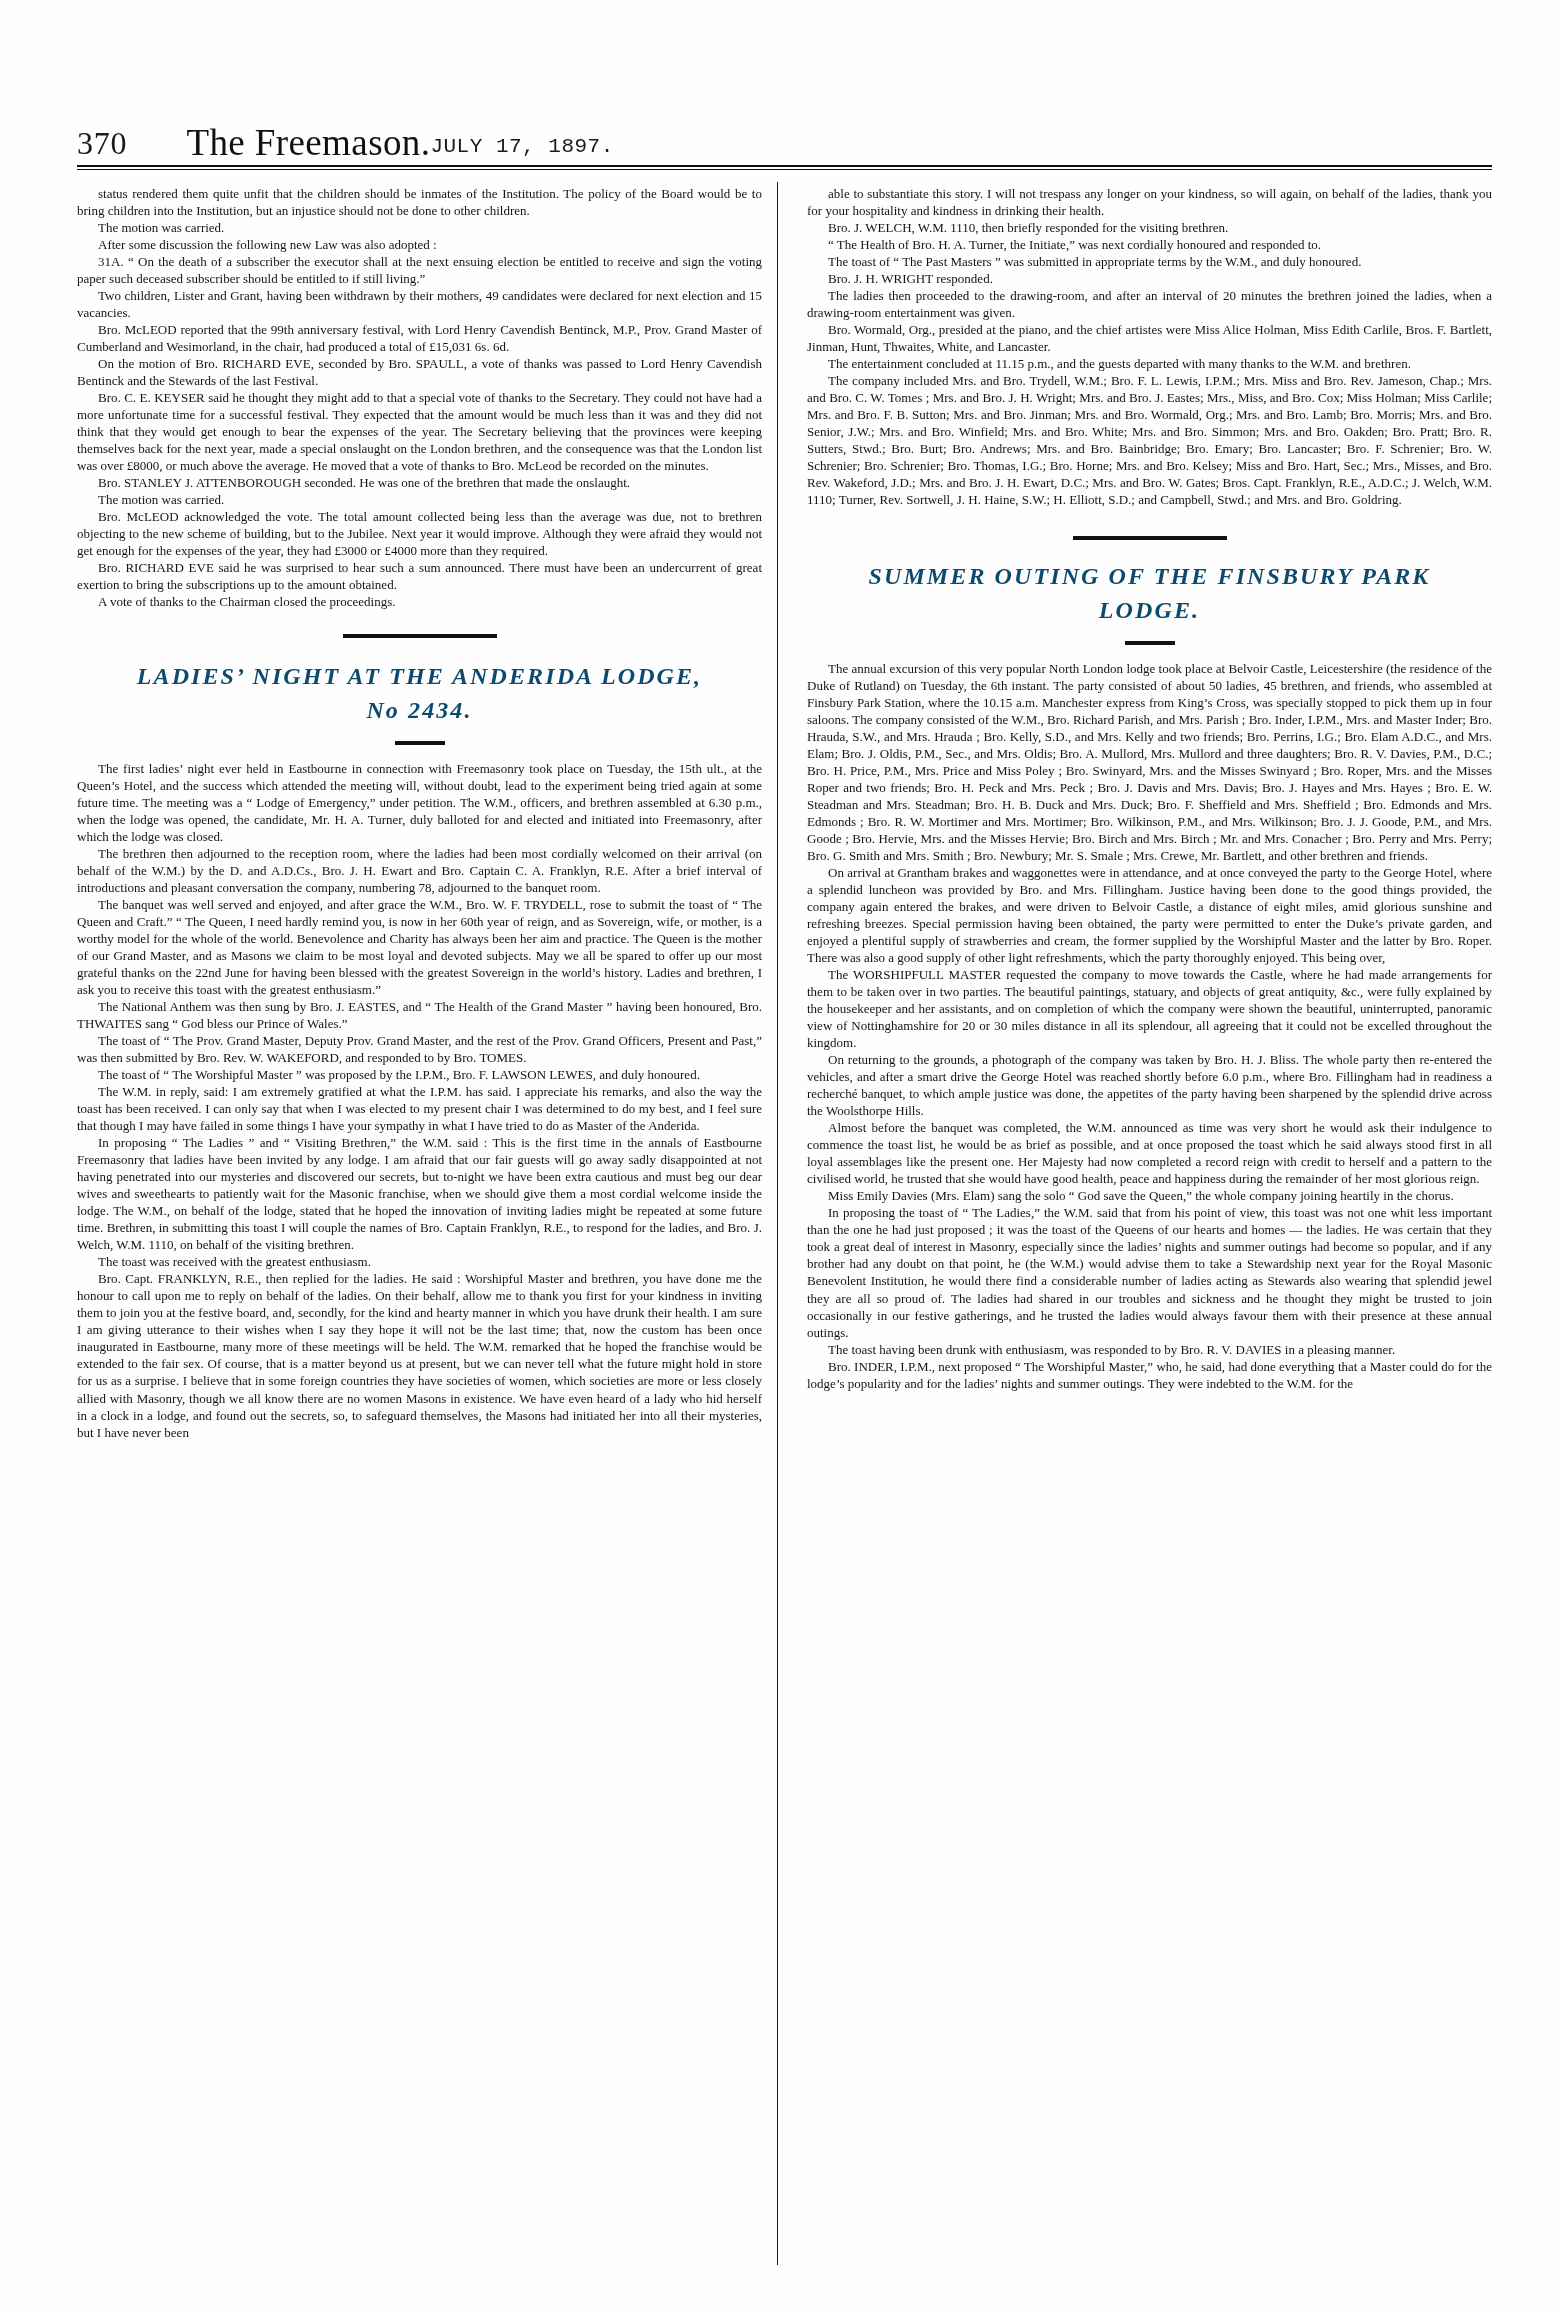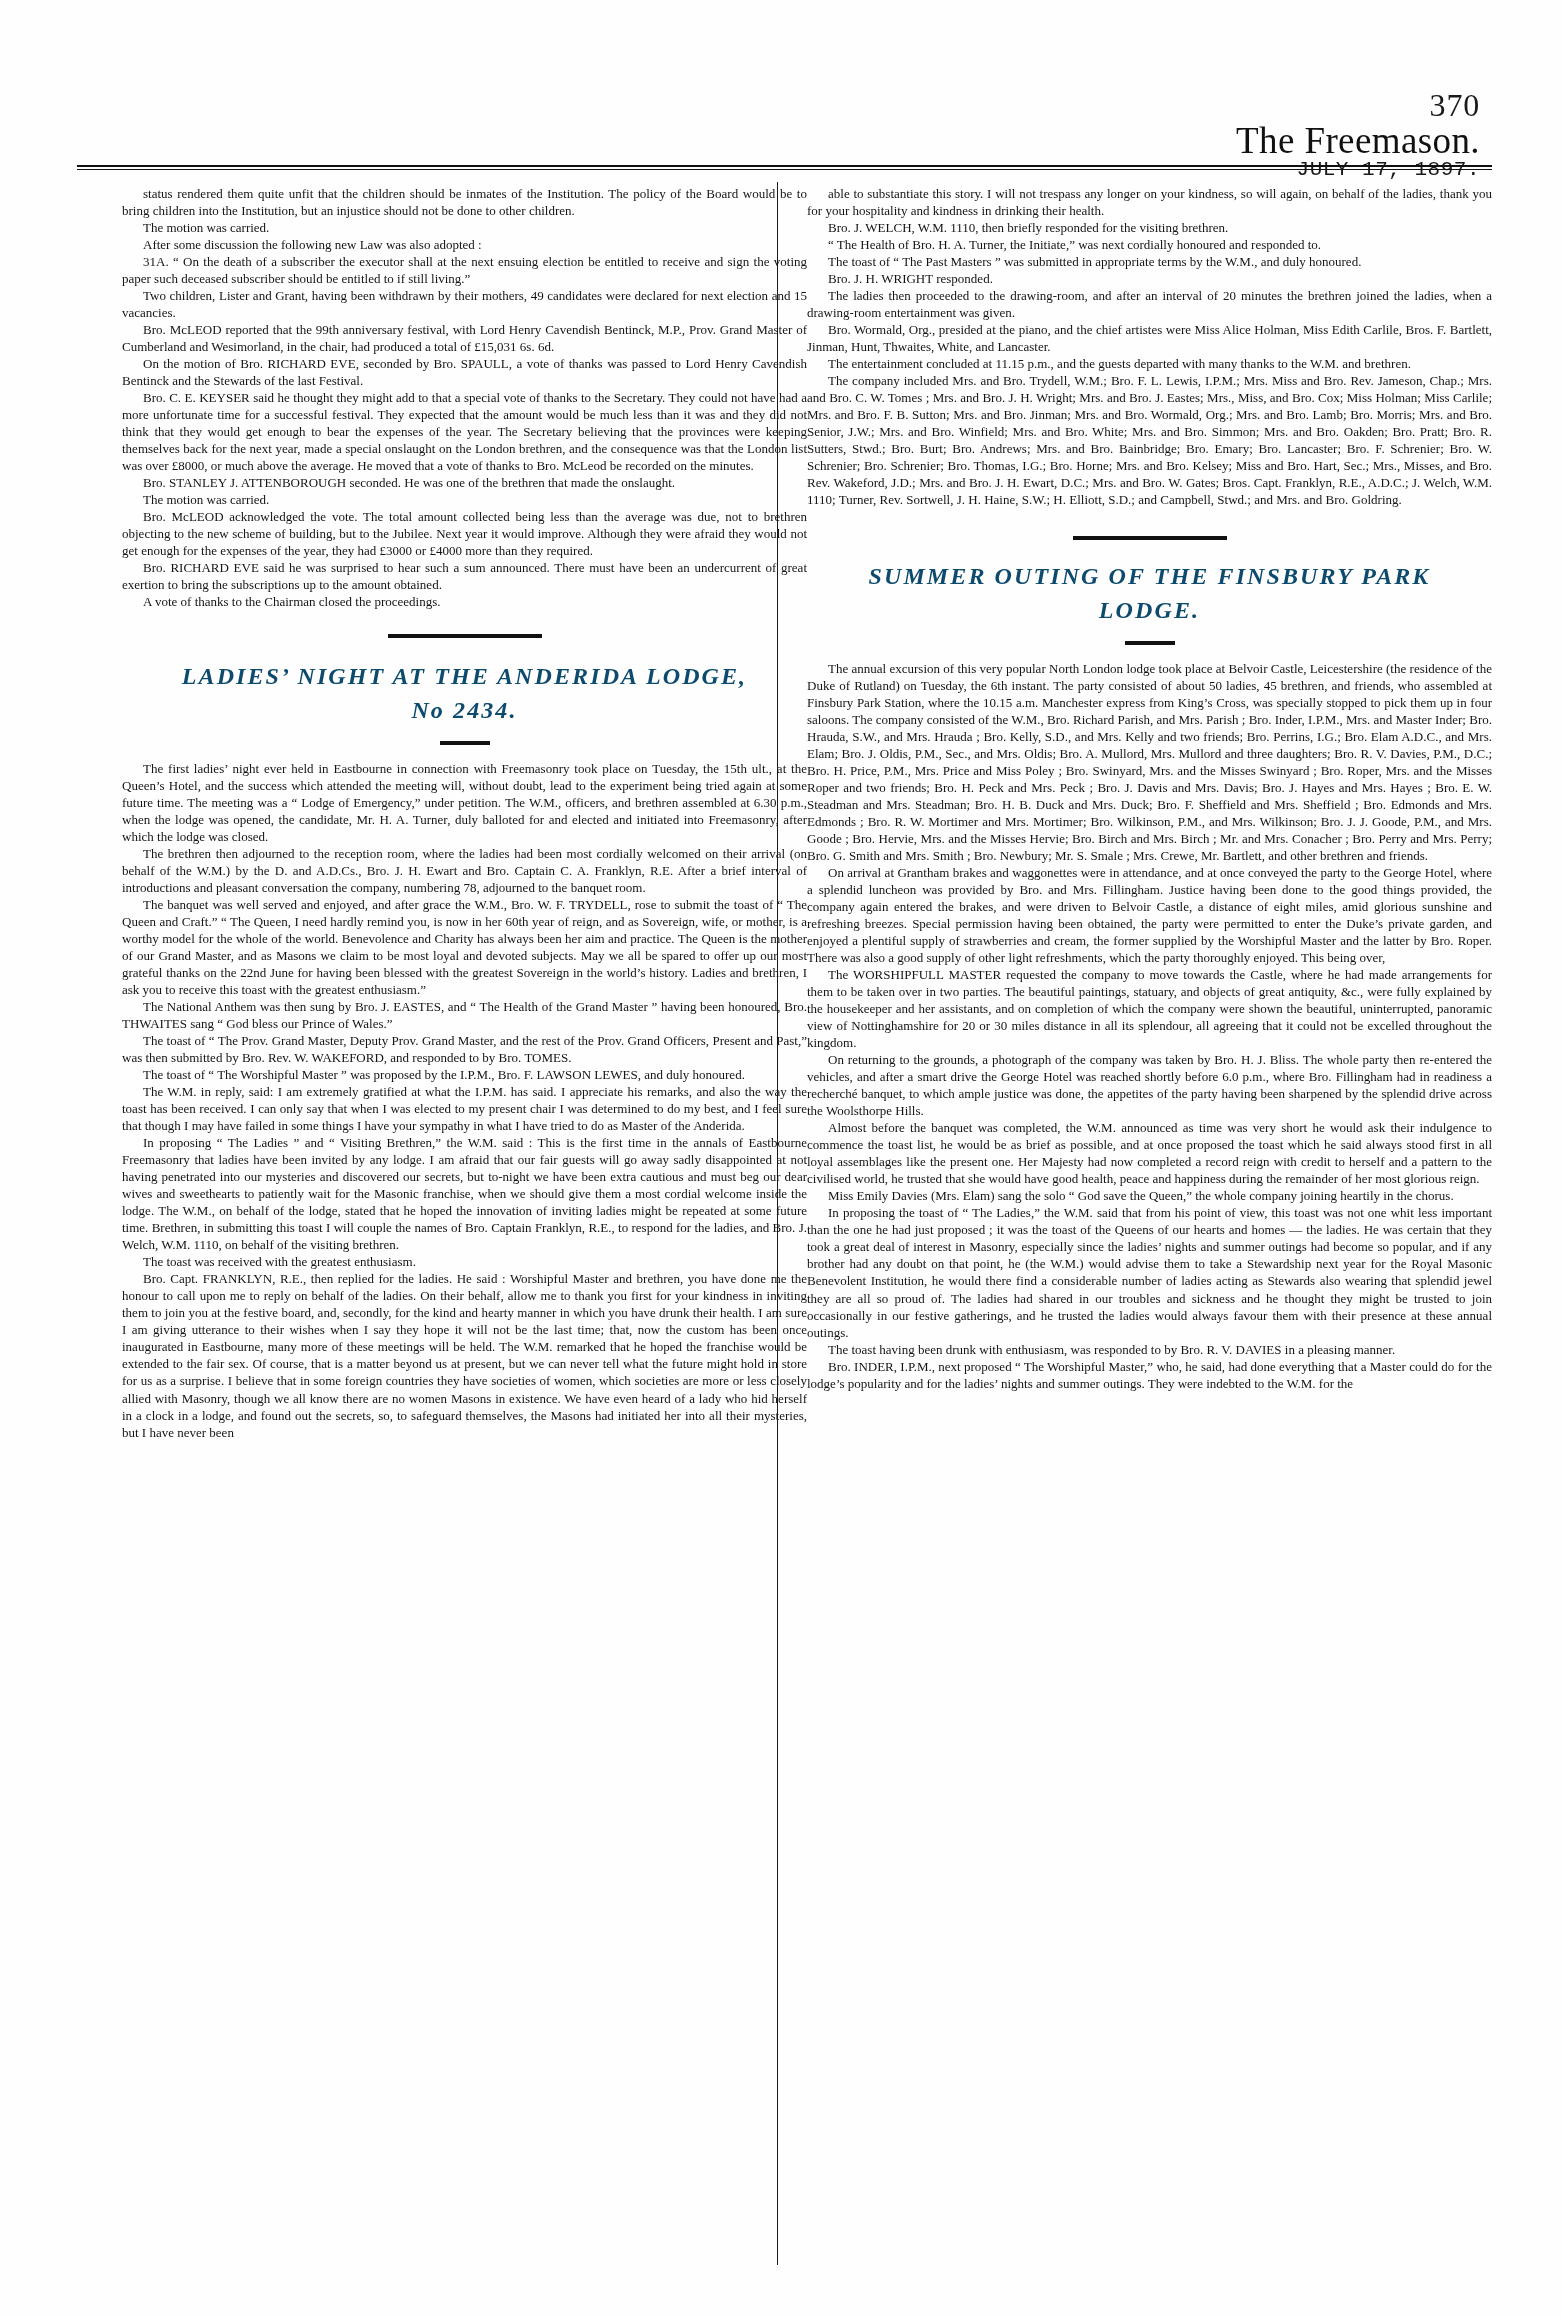--- a/index.html
+++ b/index.html
@@ -22,27 +22,26 @@
     top: 0; left: 0;
     width: 1563px;
     height: 2319px;
     background: #fefefe;
   }
 
   
   .masthead {
     position: absolute;
     top: 112px;
-    left: 65px;
+    left: 77px;
     width: 1415px;
     height: 49px;
     display: flex;
     align-items: flex-end;
-    justify-content: center;
-    flex-direction: column;
+    justify-content: flex-start;
   }
   .folio {
     font-family: "Liberation Serif", serif;
     font-size: 32px;
     letter-spacing: 0.8px;
     color: #1a1a1a;
     line-height: 1;
     padding-bottom: 1.6px;
   }
   .paper-title {
@@ -77,21 +76,21 @@
   }
 
   
   .columns {
     position: absolute;
     top: 185px;
     left: 77px;
     width: 1415px;
     height: 2109px;
     display: flex;
-    justify-content: flex-end;
+    justify-content: space-between;
   }
   .col {
     width: 685px;
     position: relative;
   }
   .col-divider {
     position: absolute;
     top: 182px;
     left: 777px;
     width: 0;

